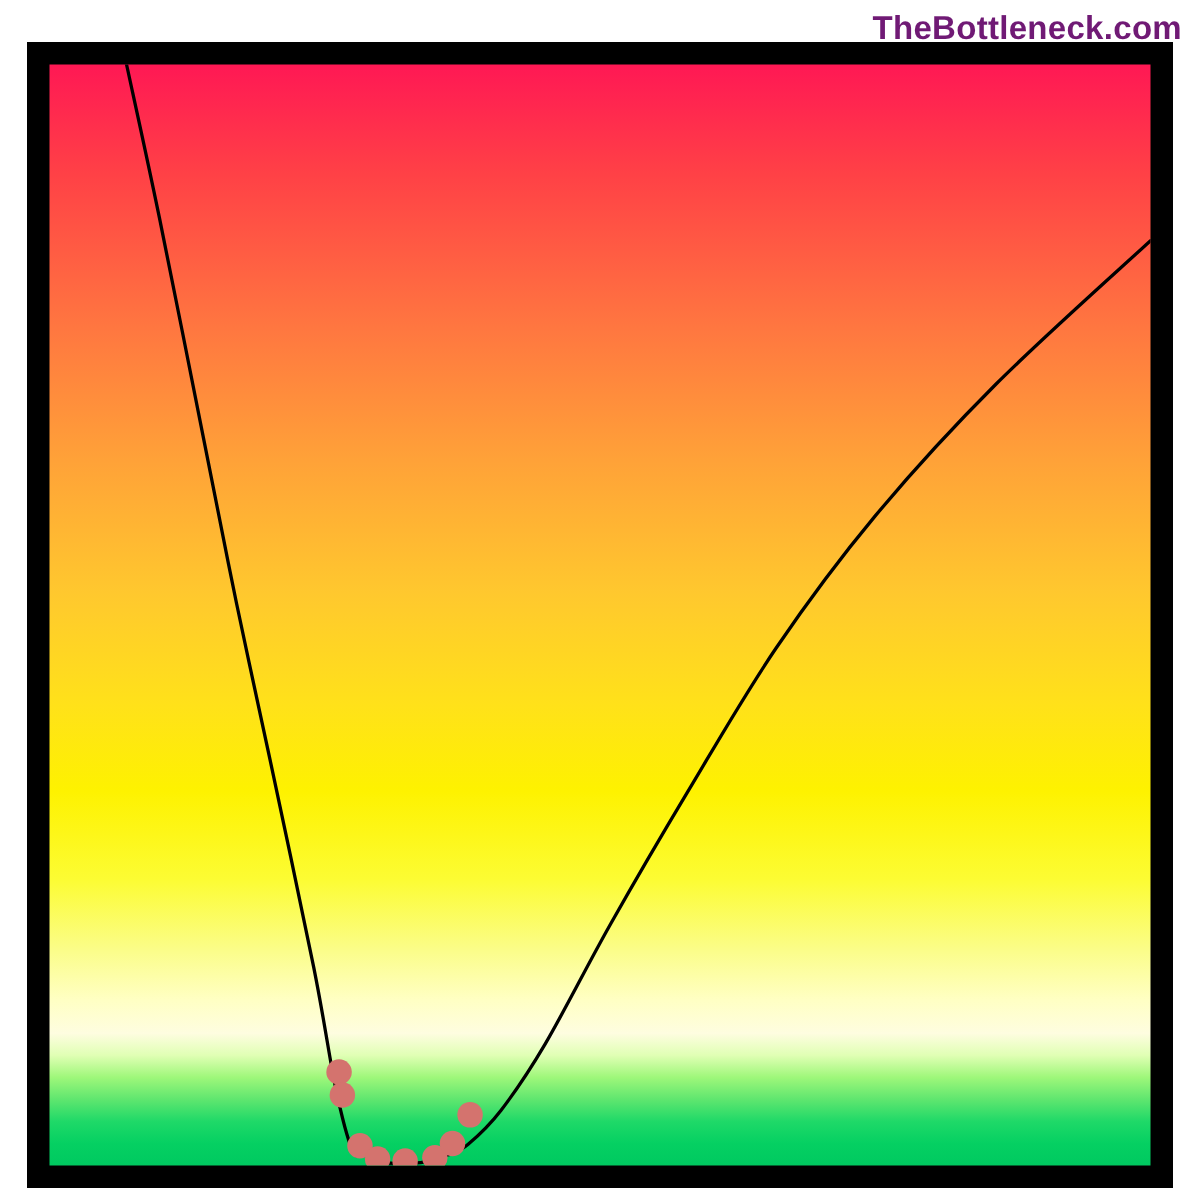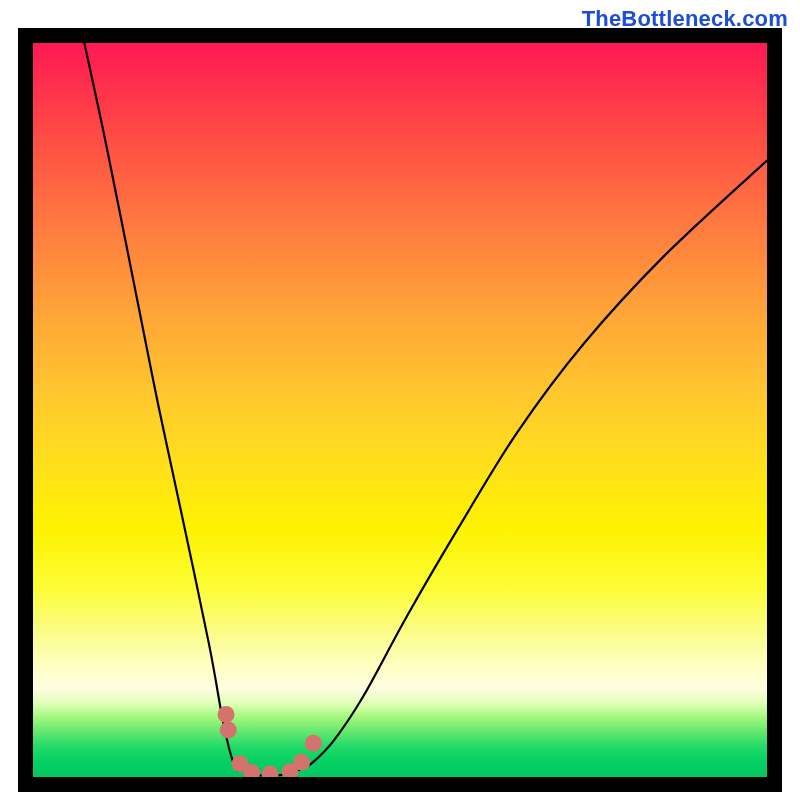--- a/index.html
+++ b/index.html
@@ -10,21 +10,21 @@
     overflow: hidden;
     background: #fff;
     font-family: Arial, Helvetica, sans-serif;
   }
   .watermark {
     position: absolute;
     top: 6px;
     right: 12px;
     font-size: 22px;
     font-weight: 600;
-    color: #1d4ed8;
+    color: #701a75;
     letter-spacing: 0.2px;
   }
   .frame {
     position: absolute;
     left: 18px;
     top: 28px;
     width: 764px;
     height: 764px;
     background: #000;
   }

